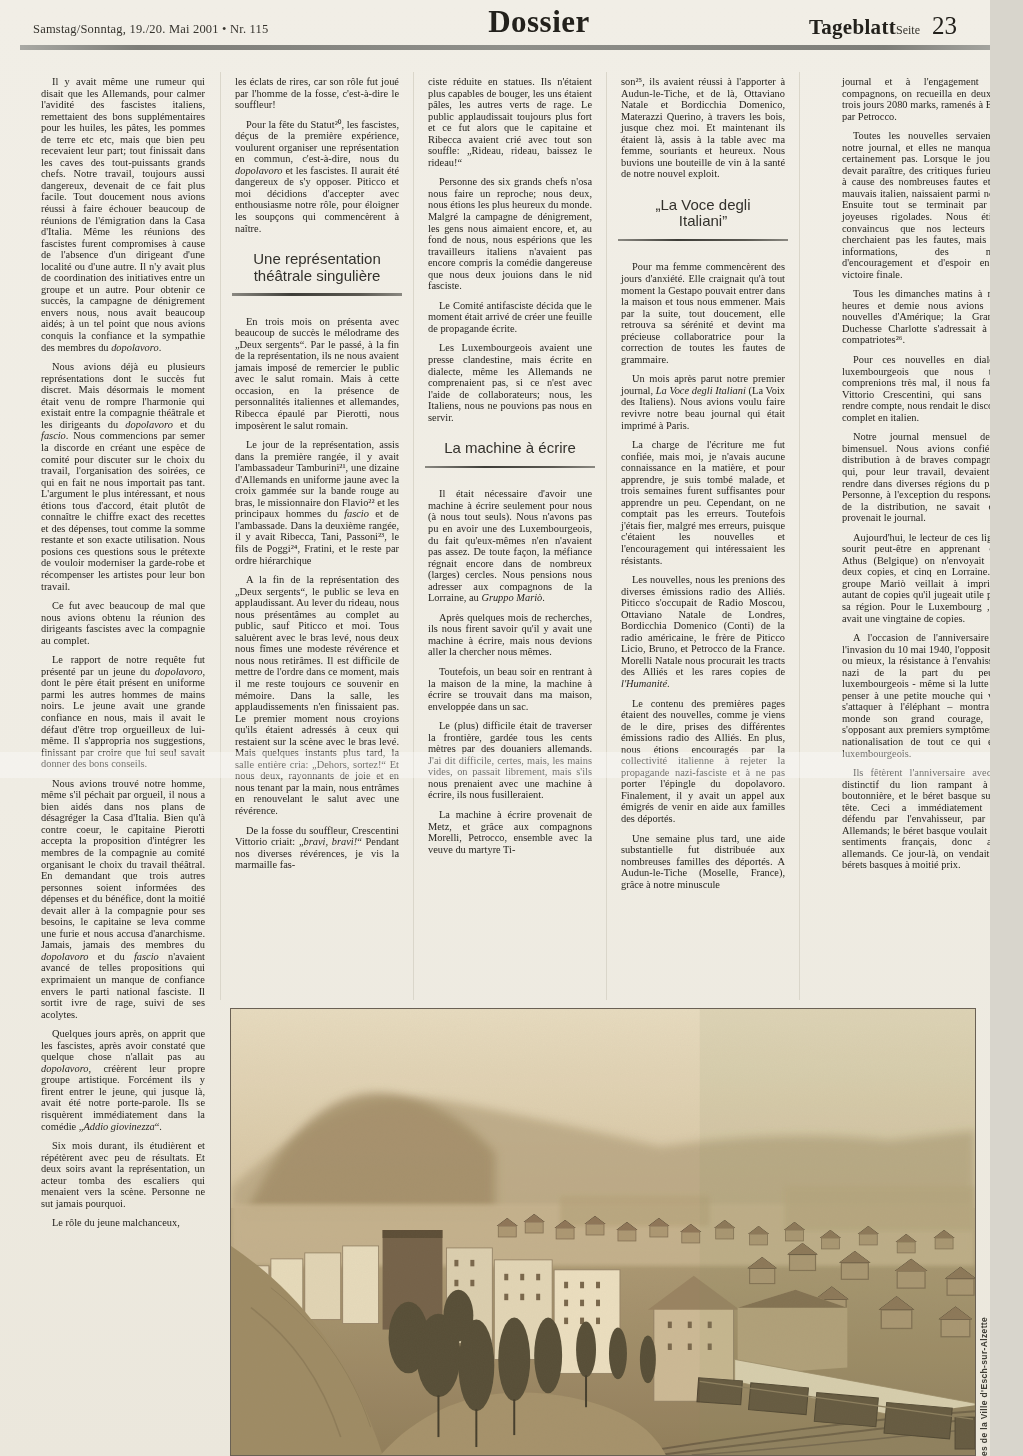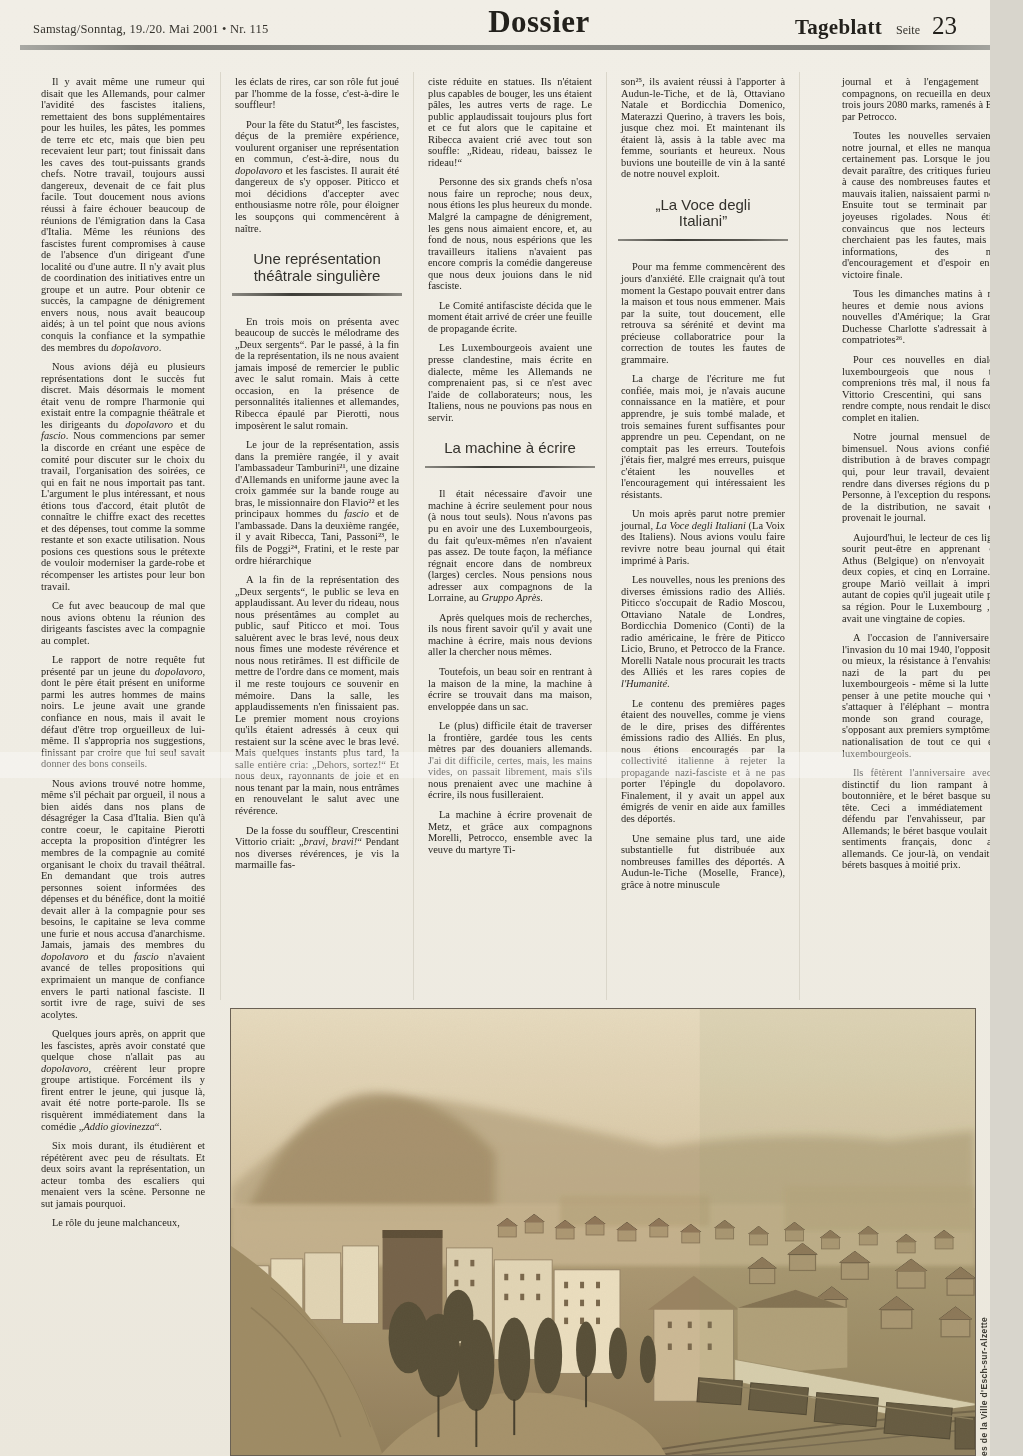--- a/index.html
+++ b/index.html
@@ -7,21 +7,21 @@
         background:linear-gradient(180deg,#f1eee6 0%,#efece3 55%,#ebe7dc 100%);
         font-family:"Liberation Serif",serif;color:#26241f;}
   .page::after{content:"";position:absolute;left:0;top:752px;width:100%;height:26px;
         background:rgba(255,255,255,.35);pointer-events:none;}
   
   .date-line{position:absolute;left:33px;top:22px;font-size:12.5px;color:#35332d;letter-spacing:.2px;}
   .section-title{position:absolute;left:0;top:4px;width:100%;text-align:center;
         font-size:31px;font-weight:bold;color:#23211c;letter-spacing:.5px;padding-left:44px;}
   .paper-block{position:absolute;right:33px;top:12px;white-space:nowrap;}
   .paper-name{font-size:21px;font-weight:bold;color:#23211c;letter-spacing:.3px;}
-  .page-word{font-size:12px;color:#35332d;margin-left:14px;}
+  .page-word{font-size:12px;color:#35332d;}
   .page-number{font-size:25px;color:#23211c;margin-left:12px;}
   .masthead-rule{position:absolute;left:20px;top:45px;width:983px;height:4.5px;
         background:linear-gradient(to right,#a9a9a4,#7d7d78 12%,#8f8f8a 50%,#7d7d78 88%,#a9a9a4);}
   
   .col{position:absolute;top:68px;width:180px;height:1388px;overflow:hidden;
        font-size:10.4px;line-height:11.55px;text-align:justify;}
   .c1{left:33px}.c2{left:227px}.c3{left:420px}.c4{left:613px}.c5{left:834px}
   .col p{margin:8px;text-indent:11px;}
   .col p.noindent{text-indent:0;}
   .col em{font-style:italic;}
@@ -80,33 +80,33 @@
         <p>A la fin de la représentation des „Deux sergents“, le public se leva en applaudissant. Au lever du rideau, nous nous présentâmes au complet au public, sauf Piticco et moi. Tous saluèrent avec le bras levé, nous deux nous fîmes une modeste révérence et nous nous retirâmes. Il est difficile de mettre de l'ordre dans ce moment, mais il me reste toujours ce souvenir en mémoire. Dans la salle, les applaudissements n'en finissaient pas. Le premier moment nous croyions qu'ils étaient adressés à ceux qui restaient sur la scène avec le bras levé. Mais quelques instants plus tard, la salle entière cria: „Dehors, sortez!“ Et nous deux, rayonnants de joie et en nous tenant par la main, nous entrâmes en renouvelant le salut avec une révérence.</p>
         <p>De la fosse du souffleur, Crescentini Vittorio criait: „<em>bravi, bravi!</em>“ Pendant nos diverses révérences, je vis la marmaille fas-</p>
       </section>
     <section class="col c3">
         <p class="noindent">ciste réduite en statues. Ils n'étaient plus capables de bouger, les uns étaient pâles, les autres verts de rage. Le public applaudissait toujours plus fort et ce fut alors que le capitaine et Ribecca avaient crié avec tout son souffle: „Rideau, rideau, baissez le rideau!“</p>
         <p>Personne des six grands chefs n'osa nous faire un reproche; nous deux, nous étions les plus heureux du monde. Malgré la campagne de dénigrement, les gens nous aimaient encore, et, au fond de nous, nous espérions que les travailleurs italiens n'avaient pas encore compris la comédie dangereuse que nous deux jouions dans le nid fasciste.</p>
         <p>Le Comité antifasciste décida que le moment était arrivé de créer une feuille de propagande écrite.</p>
         <p>Les Luxembourgeois avaient une presse clandestine, mais écrite en dialecte, même les Allemands ne comprenaient pas, si ce n'est avec l'aide de collaborateurs; nous, les Italiens, nous ne pouvions pas nous en servir.</p>
         <div class="col-heading">La machine à écrire</div>
         <div class="heading-rule"></div>
-        <p>Il était nécessaire d'avoir une machine à écrire seulement pour nous (à nous tout seuls). Nous n'avons pas pu en avoir une des Luxembourgeois, du fait qu'eux-mêmes n'en n'avaient pas assez. De toute façon, la méfiance régnait encore dans de nombreux (larges) cercles. Nous pensions nous adresser aux compagnons de la Lorraine, au <em>Gruppo Après</em>.</p>
+        <p>Il était nécessaire d'avoir une machine à écrire seulement pour nous (à nous tout seuls). Nous n'avons pas pu en avoir une des Luxembourgeois, du fait qu'eux-mêmes n'en n'avaient pas assez. De toute façon, la méfiance régnait encore dans de nombreux (larges) cercles. Nous pensions nous adresser aux compagnons de la Lorraine, au <em>Gruppo Mariò</em>.</p>
         <p>Après quelques mois de recherches, ils nous firent savoir qu'il y avait une machine à écrire, mais nous devions aller la chercher nous mêmes.</p>
         <p>Toutefois, un beau soir en rentrant à la maison de la mine, la machine à écrire se trouvait dans ma maison, enveloppée dans un sac.</p>
         <p>Le (plus) difficile était de traverser la frontière, gardée tous les cents mètres par des douaniers allemands. J'ai dit difficile, certes, mais, les mains vides, on passait librement, mais s'ils nous prenaient avec une machine à écrire, ils nous fusilleraient.</p>
         <p>La machine à écrire provenait de Metz, et grâce aux compagnons Morelli, Petrocco, ensemble avec la veuve du martyre Ti-</p>
       </section>
     <section class="col c4">
         <p class="noindent">son²⁵, ils avaient réussi à l'apporter à Audun-le-Tiche, et de là, Ottaviano Natale et Bordicchia Domenico, Materazzi Querino, à travers les bois, jusque chez moi. Et maintenant ils étaient là, assis à la table avec ma femme, souriants et heureux. Nous buvions une bouteille de vin à la santé de notre nouvel exploit.</p>
         <div class="col-heading">„La Voce degli Italiani”</div>
         <div class="heading-rule"></div>
         <p>Pour ma femme commencèrent des jours d'anxiété. Elle craignait qu'à tout moment la Gestapo pouvait entrer dans la maison et tous nous emmener. Mais par la suite, tout doucement, elle retrouva sa sérénité et devint ma précieuse collaboratrice pour la correction de toutes les fautes de grammaire.</p>
+        <p>Un mois après parut notre premier journal, <em>La Voce degli Italiani</em> (La Voix des Italiens). Nous avions voulu faire revivre notre beau journal qui était imprimé à Paris.</p>
         <p>La charge de l'écriture me fut confiée, mais moi, je n'avais aucune connaissance en la matière, et pour apprendre, je suis tombé malade, et trois semaines furent suffisantes pour apprendre un peu. Cependant, on ne comptait pas les erreurs. Toutefois j'étais fier, malgré mes erreurs, puisque c'étaient les nouvelles et l'encouragement qui intéressaient les résistants.</p>
-        <p>Un mois après parut notre premier journal, <em>La Voce degli Italiani</em> (La Voix des Italiens). Nous avions voulu faire revivre notre beau journal qui était imprimé à Paris.</p>
         <p>Les nouvelles, nous les prenions des diverses émissions radio des Alliés. Piticco s'occupait de Radio Moscou, Ottaviano Natale de Londres, Bordicchia Domenico (Conti) de la radio américaine, le frère de Piticco Licio, Bruno, et Petrocco de la France. Morelli Natale nous procurait les tracts des Alliés et les rares copies de <em>l'Humanité</em>.</p>
         <p>Le contenu des premières pages étaient des nouvelles, comme je viens de le dire, prises des différentes émissions radio des Alliés. En plus, nous étions encouragés par la collectivité italienne à rejeter la propagande nazi-fasciste et à ne pas porter l'épingle du dopolavoro. Finalement, il y avait un appel aux émigrés de venir en aide aux familles des déportés.</p>
         <p>Une semaine plus tard, une aide substantielle fut distribuée aux nombreuses familles des déportés. A Audun-le-Tiche (Moselle, France), grâce à notre minuscule</p>
       </section>
     <section class="col c5">
         <p class="noindent">journal et à l'engagement des compagnons, on recueilla en deux ou trois jours 2080 marks, ramenés à Esch par Petrocco.</p>
         <p>Toutes les nouvelles servaient à notre journal, et elles ne manquaient certainement pas. Lorsque le journal devait paraître, des critiques furieuses, à cause des nombreuses fautes et du mauvais italien, naissaient parmi nous. Ensuite tout se terminait par de joyeuses rigolades. Nous étions convaincus que nos lecteurs ne cherchaient pas les fautes, mais des informations, des mots d'encouragement et d'espoir en la victoire finale.</p>
         <p>Tous les dimanches matins à neuf heures et demie nous avions des nouvelles d'Amérique; la Grande-Duchesse Charlotte s'adressait à ses compatriotes²⁶.</p>
         <p>Pour ces nouvelles en dialecte luxembourgeois que nous tous comprenions très mal, il nous fallait Vittorio Crescentini, qui sans s'en rendre compte, nous rendait le discours complet en italien.</p>
         <p>Notre journal mensuel devint bimensuel. Nous avions confié la distribution à de braves compagnons qui, pour leur travail, devaient se rendre dans diverses régions du pays. Personne, à l'exception du responsable de la distribution, ne savait d'où provenait le journal.</p>

